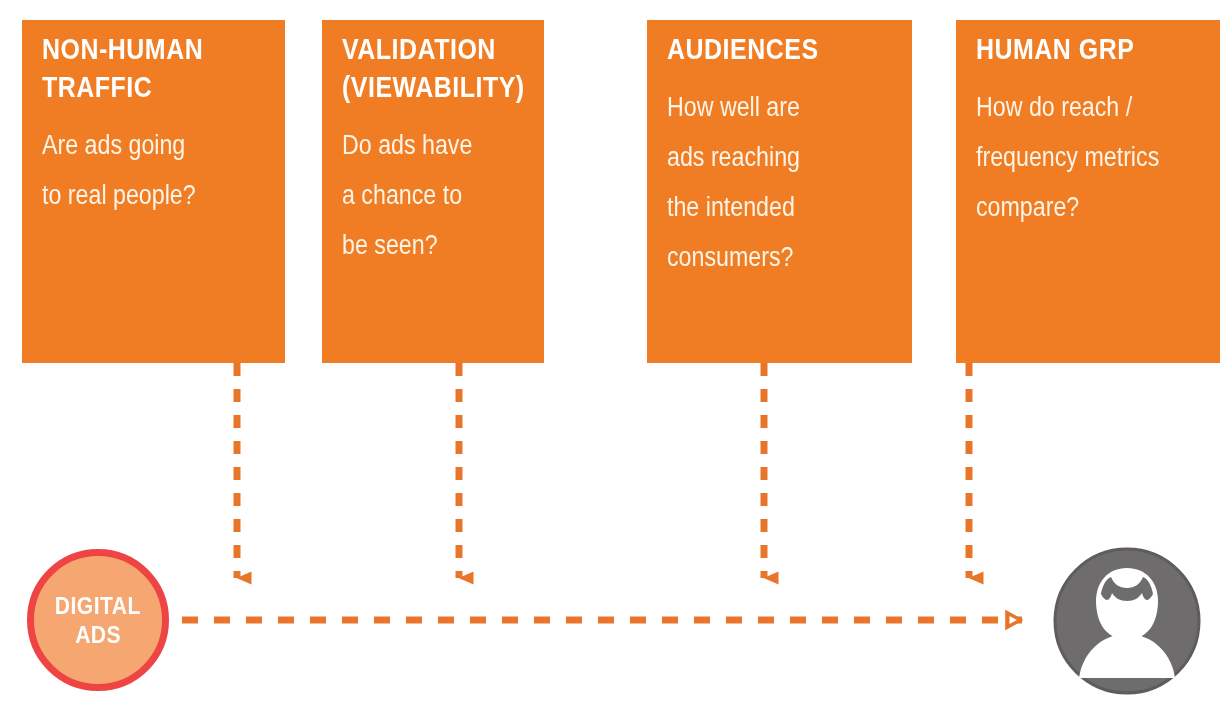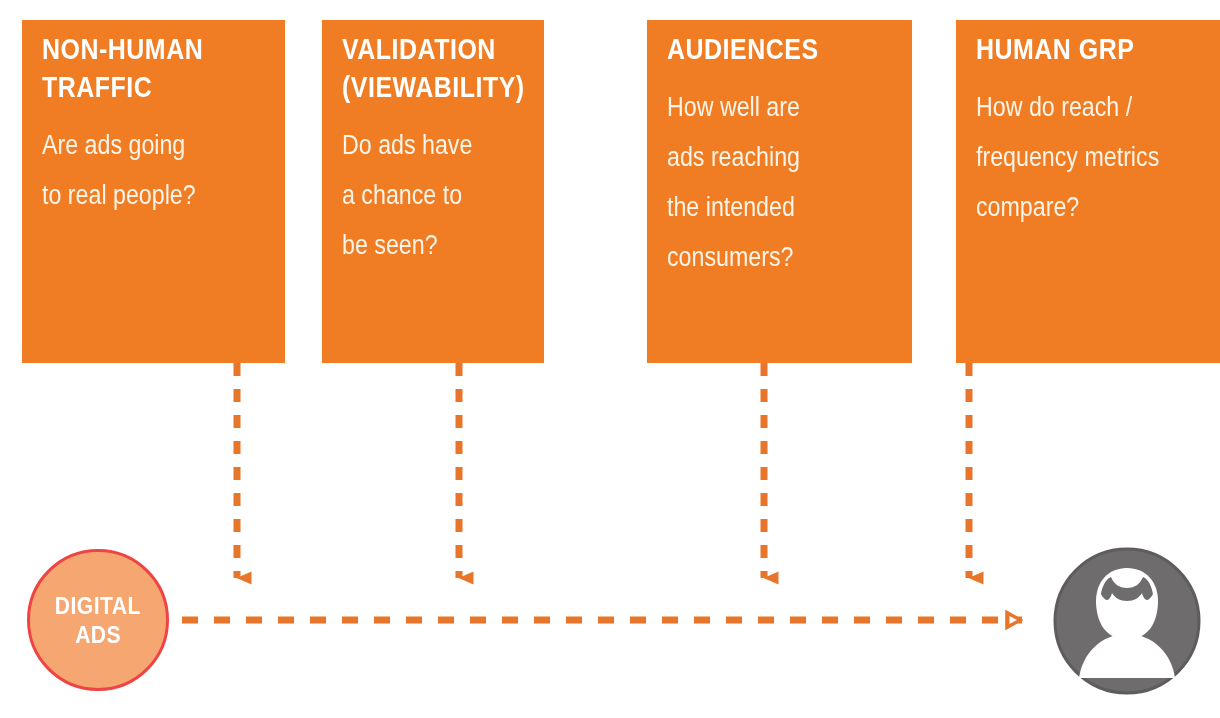--- a/index.html
+++ b/index.html
@@ -64,21 +64,21 @@
 
   
   #digital-ads-circle {
     position: absolute;
     left: 27px;
     top: 549px;
     width: 142px;
     height: 142px;
     border-radius: 50%;
     background: #F6A771;
-    border: 3px solid #ef4444;
+    border: 7px solid #ef4444;
     box-sizing: border-box;
     display: flex;
     flex-direction: column;
     align-items: center;
     justify-content: center;
   }
   #digital-ads-circle .dac-line {
     font-family: "Liberation Sans Narrow", "Liberation Sans", sans-serif;
     font-weight: 700;
     font-size: 24px;

